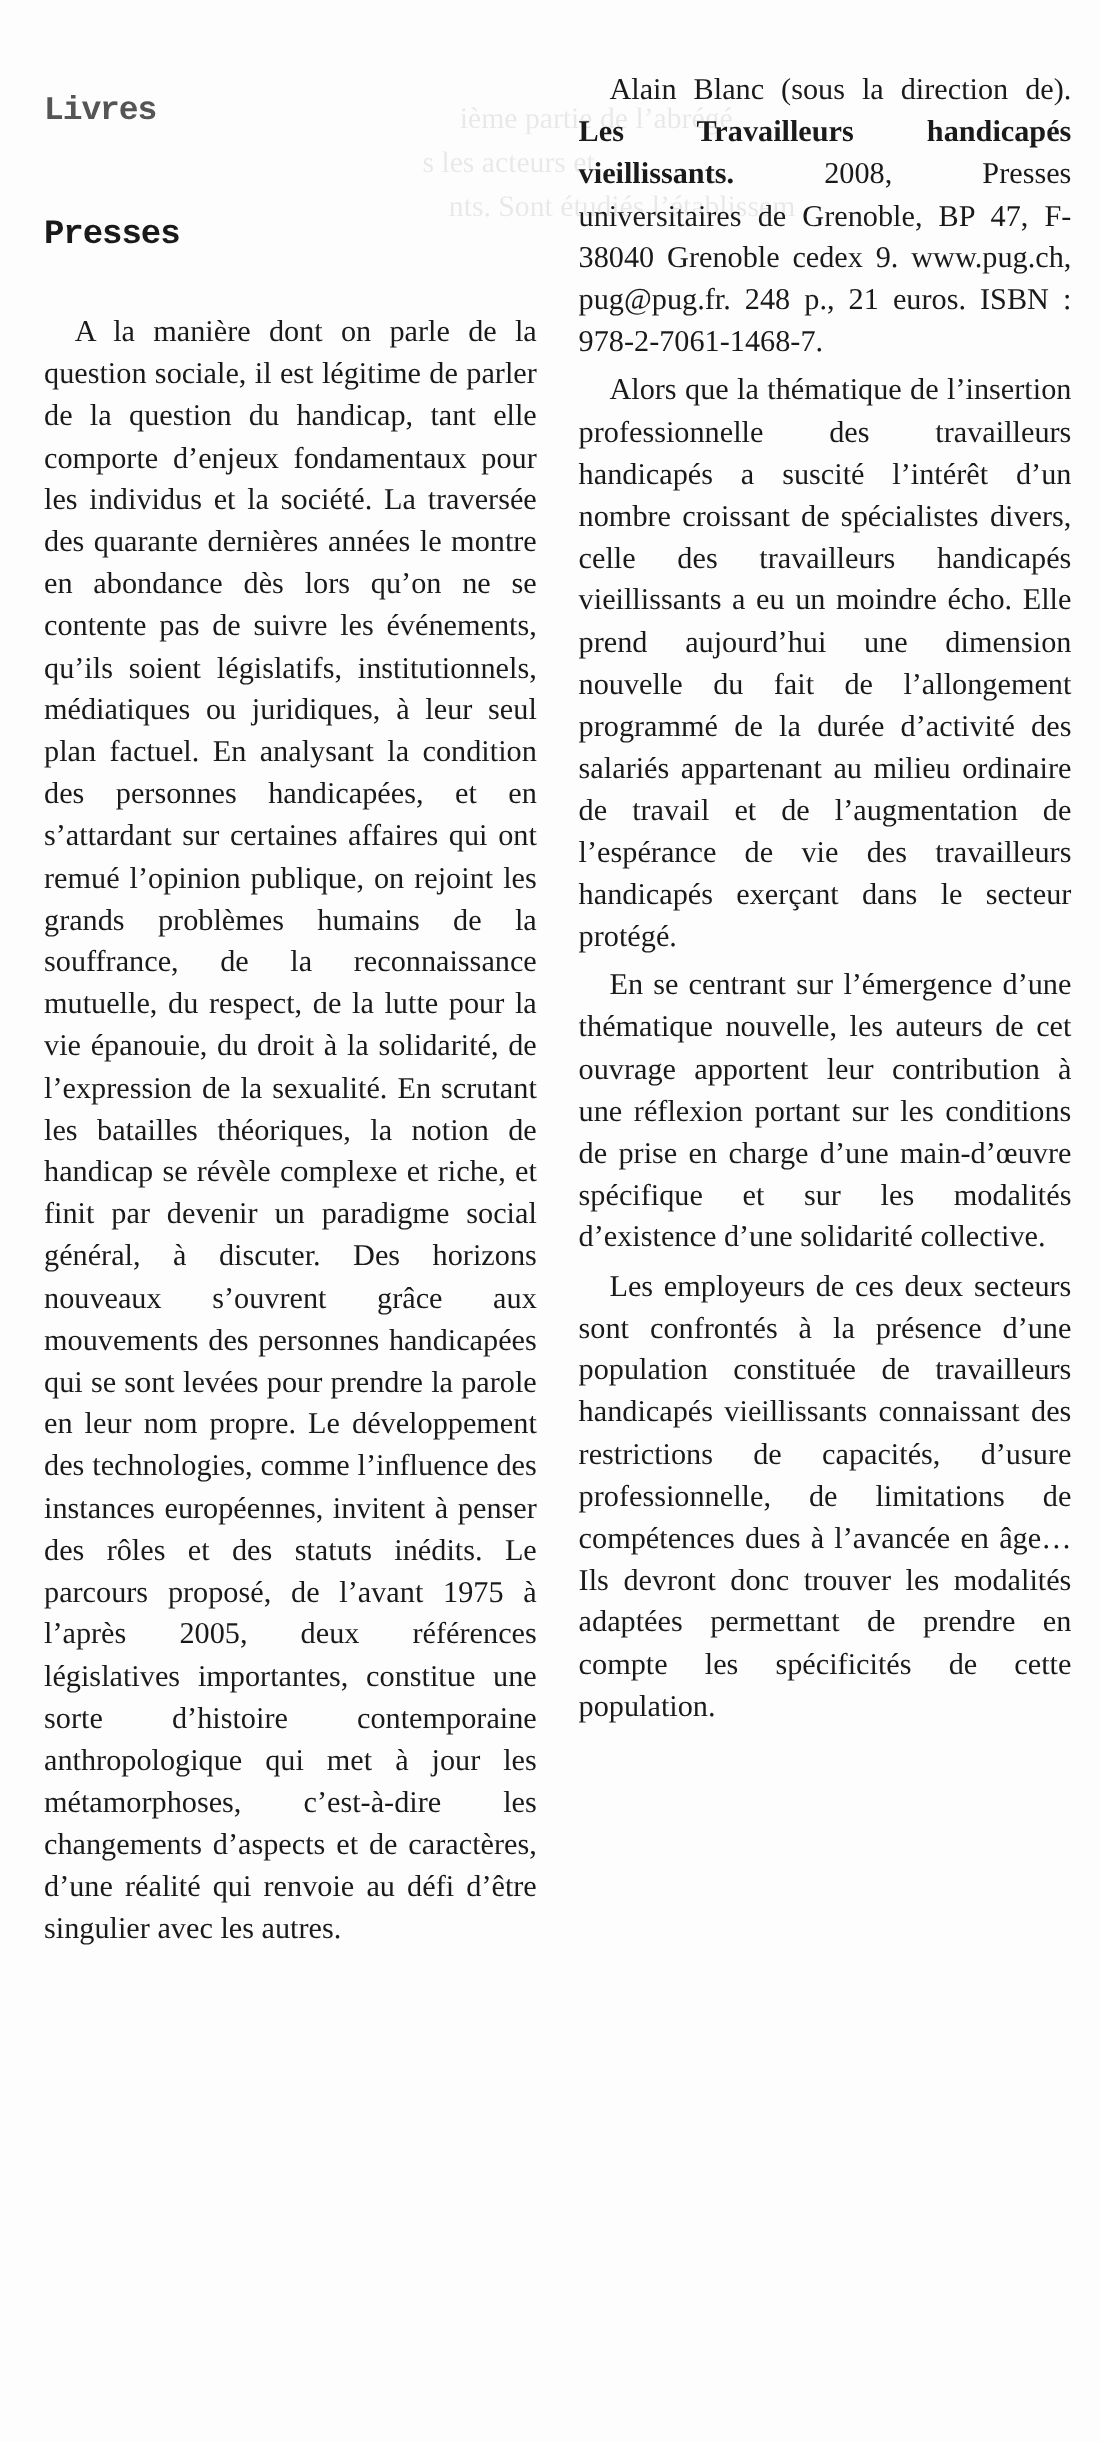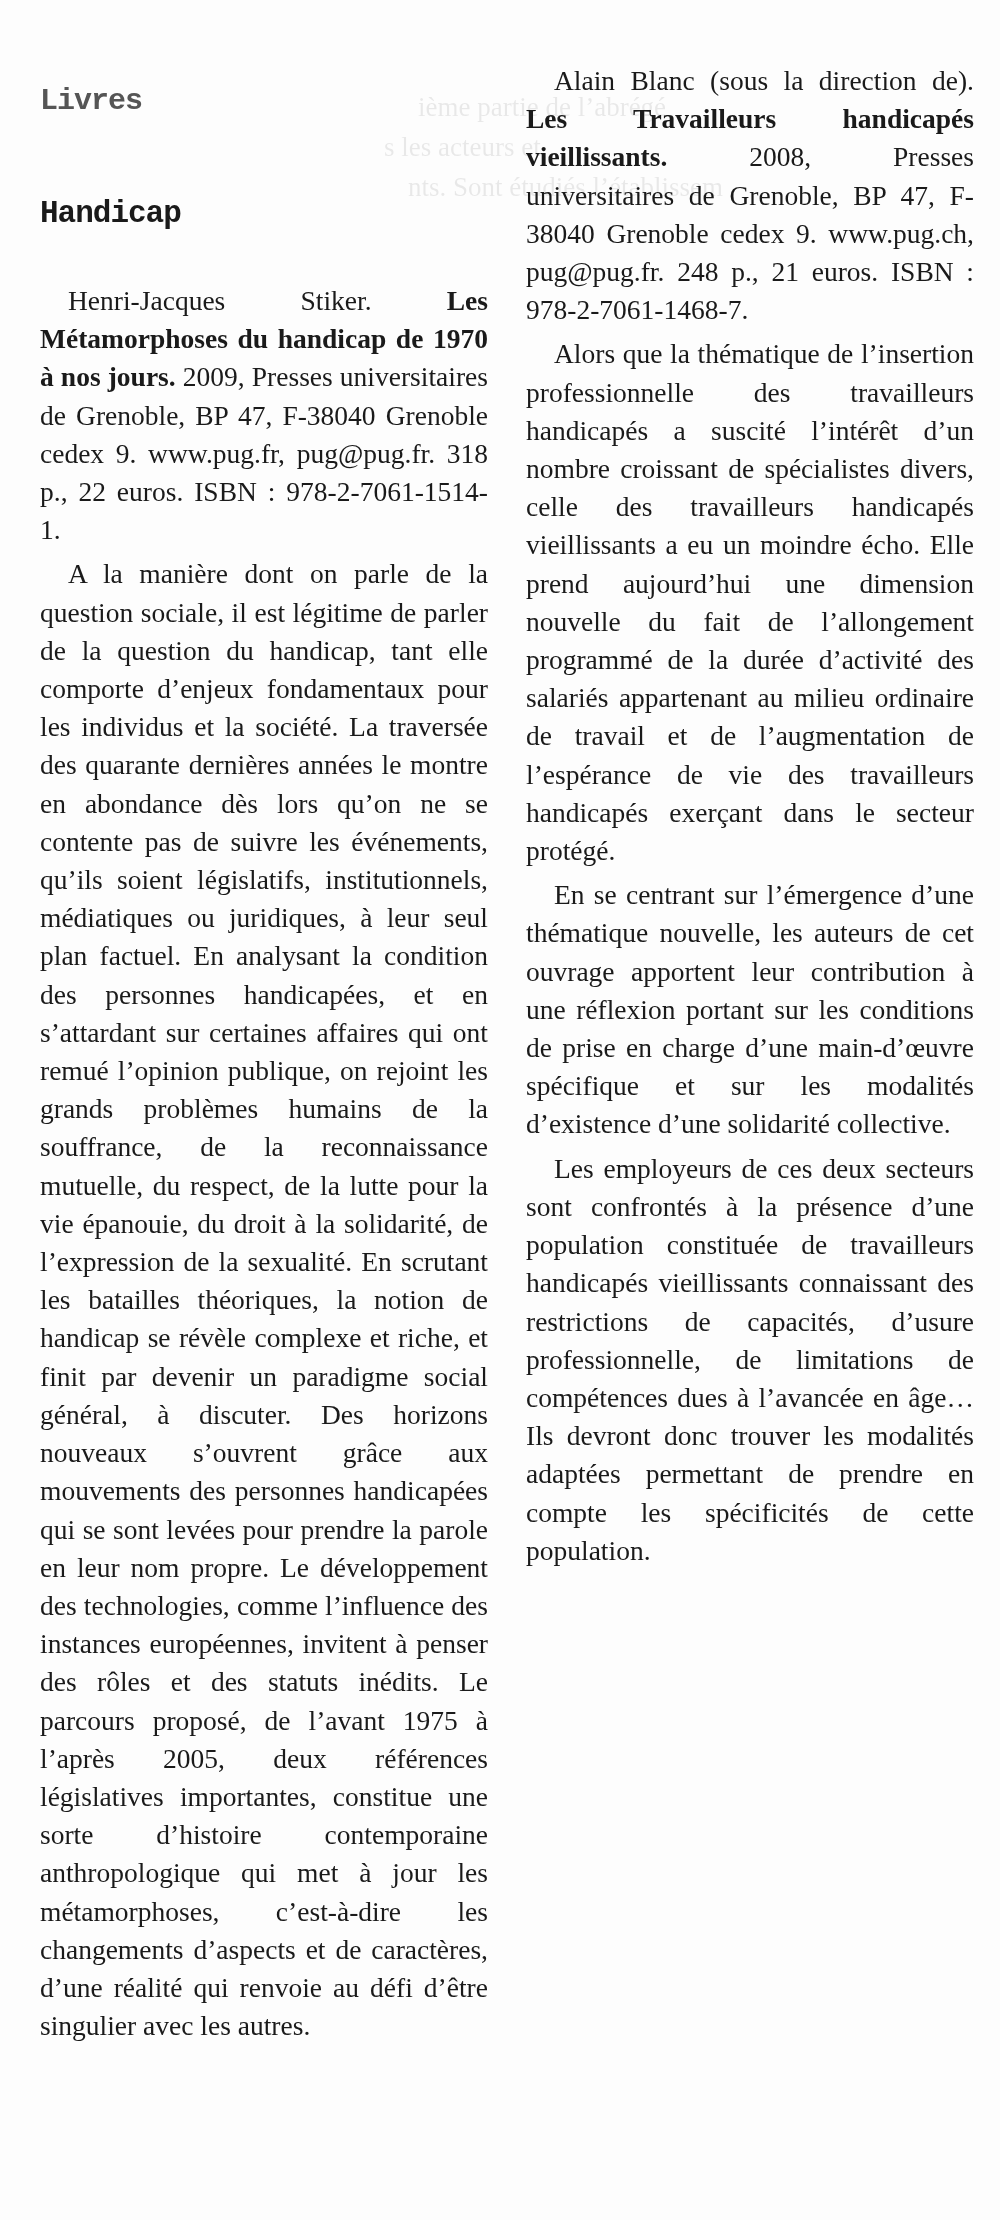--- a/index.html
+++ b/index.html
@@ -19,28 +19,23 @@
 </head>
 <body>
 
 <div class="page">
 
   <div class="ghost" style="left:418px;top:92px;">ième partie de l’abrégé</div>
   <div class="ghost" style="left:384px;top:132px;">s les acteurs et</div>
   <div class="ghost" style="left:408px;top:172px;">nts. Sont étudiés l’établissem</div>
 
   <h1 class="h-section h-livres" style="margin:0;">Livres</h1>
-  <h2 class="h-section h-handicap" style="margin:0;">Handicap</h2>
+  <h2 class="h-section h-handicap" style="margin:0;">Presses</h2>
 
   <div class="col col-left">
-    <p class="ref">
-      <span>Henri-Jacques Stiker.</span>
-      <b>Les Métamorphoses du handicap de 1970 à nos jours.</b>
-      <span>2009, Presses universitaires de Grenoble, BP 47, F-38040 Grenoble cedex 9. www.pug.fr, pug@pug.fr. 318 p., 22 euros. ISBN : 978-2-7061-1514-1.</span>
-    </p>
     <p>A la manière dont on parle de la question sociale, il est légitime de parler de la question du handicap, tant elle comporte d’enjeux fondamentaux pour les individus et la société. La traversée des quarante dernières années le montre en abondance dès lors qu’on ne se contente pas de suivre les événements, qu’ils soient législatifs, institutionnels, médiatiques ou juridiques, à leur seul plan factuel. En analysant la condition des personnes handicapées, et en s’attardant sur certaines affaires qui ont remué l’opinion publique, on rejoint les grands problèmes humains de la souffrance, de la reconnaissance mutuelle, du respect, de la lutte pour la vie épanouie, du droit à la solidarité, de l’expression de la sexualité. En scrutant les batailles théoriques, la notion de handicap se révèle complexe et riche, et finit par devenir un paradigme social général, à discuter. Des horizons nouveaux s’ouvrent grâce aux mouvements des personnes handicapées qui se sont levées pour prendre la parole en leur nom propre. Le développement des technologies, comme l’influence des instances européennes, invitent à penser des rôles et des statuts inédits. Le parcours proposé, de l’avant 1975 à l’après 2005, deux références législatives importantes, constitue une sorte d’histoire contemporaine anthropologique qui met à jour les métamorphoses, c’est-à-dire les changements d’aspects et de caractères, d’une réalité qui renvoie au défi d’être singulier avec les autres.</p>
   </div>
 
   <div class="col col-right">
     <p class="ref">
       <span>Alain Blanc (sous la direction de).</span>
       <b>Les Travailleurs handicapés vieillissants.</b>
       <span>2008, Presses universitaires de Grenoble, BP 47, F-38040 Grenoble cedex 9. www.pug.ch, pug@pug.fr. 248 p., 21 euros. ISBN : 978-2-7061-1468-7.</span>
     </p>
     <p>Alors que la thématique de l’insertion professionnelle des travailleurs handicapés a suscité l’intérêt d’un nombre croissant de spécialistes divers, celle des travailleurs handicapés vieillissants a eu un moindre écho. Elle prend aujourd’hui une dimension nouvelle du fait de l’allongement programmé de la durée d’activité des salariés appartenant au milieu ordinaire de travail et de l’augmentation de l’espérance de vie des travailleurs handicapés exerçant dans le secteur protégé.</p>

